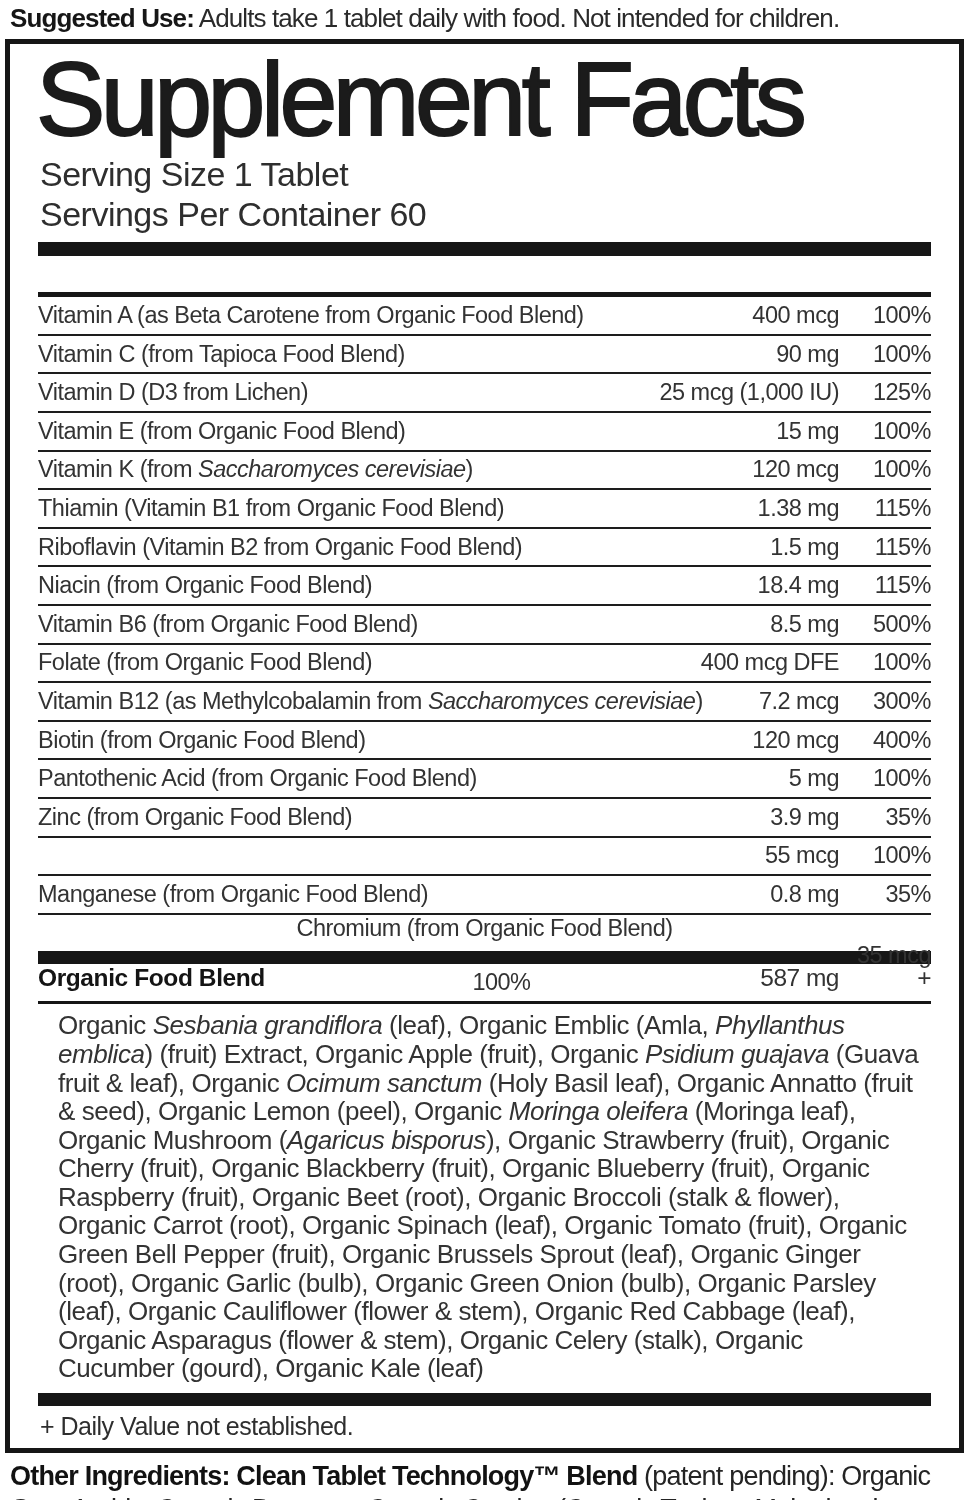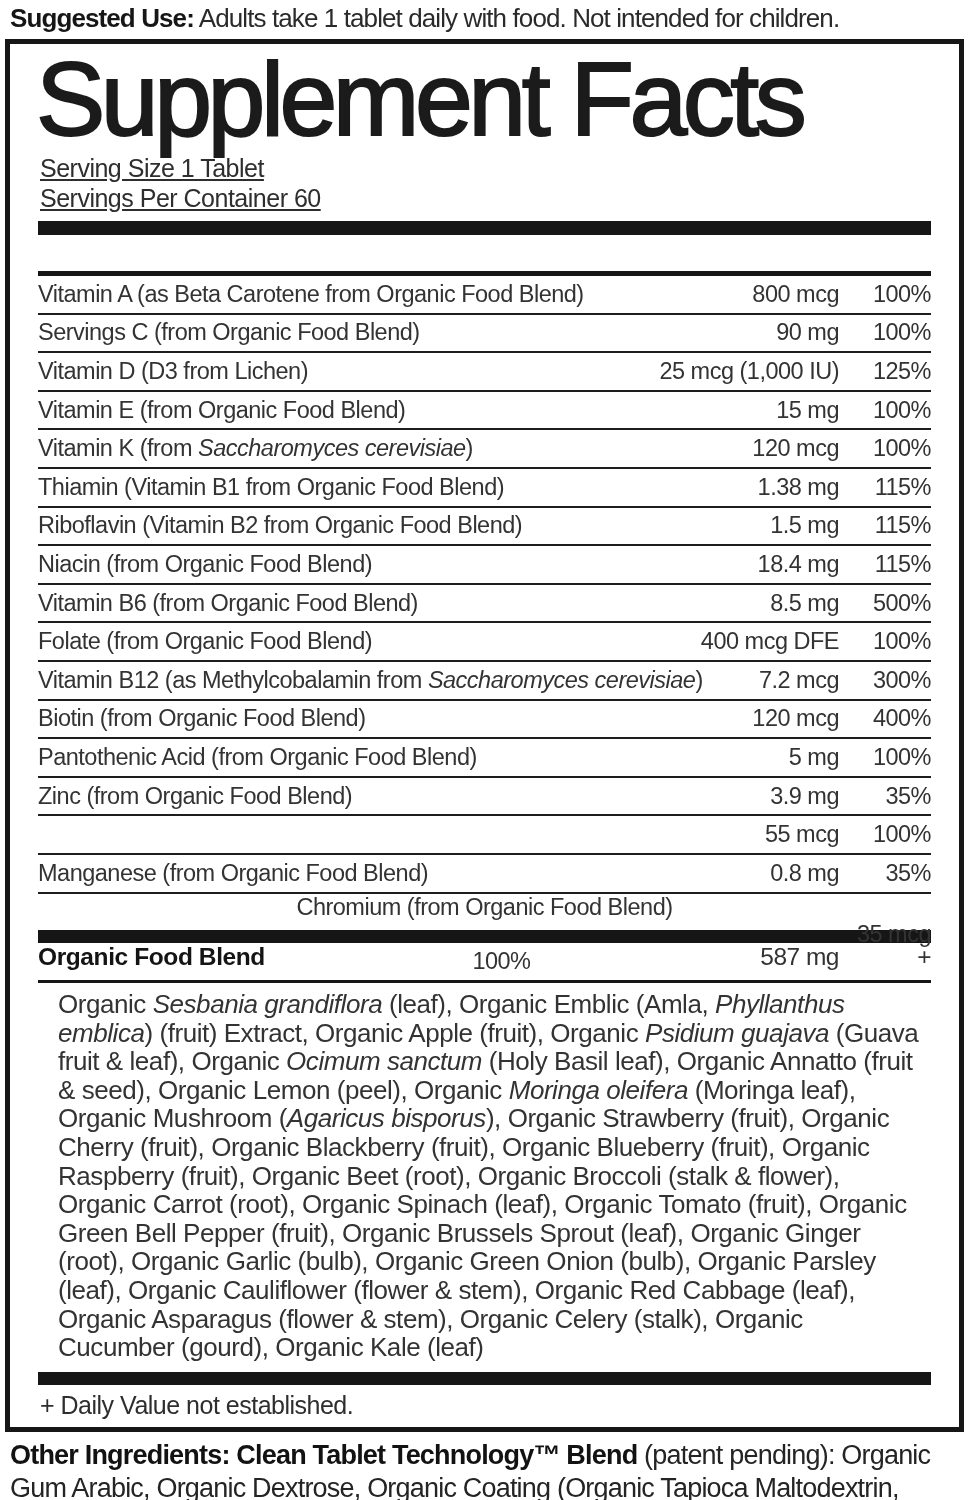--- a/index.html
+++ b/index.html
@@ -37,26 +37,25 @@
     letter-spacing: -4.5px;
     line-height: 0.92;
     color: #1b1b1b;
     -webkit-text-stroke: 2px #1b1b1b;
     white-space: nowrap;
     margin: 8px 0 2px -2px;
     height: 100px;
     overflow: visible;
   }
   .serving-info {
-    font-size: 25px;
+    font-size: 34px;
     letter-spacing: -0.5px;
     line-height: 1.18;
     margin: 2px 0 8px 2px;
     color: #2e2e2e;
-    text-decoration: underline;
   }
   .bar {
     background: #161616;
   }
   .bar.thick { height: 14px; }
   .bar.mid   { height: 13px; }
   .bar.thin3 { height: 3px; }
   .header-gap { height: 36px; }
   .bar.medium { height: 5px; }
   .nutrient-table { }
@@ -141,26 +140,26 @@
       <div>Serving Size 1 Tablet</div>
       <div>Servings Per Container 60</div>
     </div>
     <div class="bar thick"></div>
     <div class="header-gap"></div>
     <div class="bar medium"></div>
 
     <div class="nutrient-table">
   <div class="nutrient-row">
     <span class="nname">Vitamin A (as Beta Carotene from Organic Food Blend)</span>
-    <span class="namt">800 mcg</span>
-    <span class="ndv">100%</span>
-  </div>
-
-  <div class="nutrient-row">
-    <span class="nname">Servings C (from Organic Food Blend)</span>
+    <span class="namt">400 mcg</span>
+    <span class="ndv">100%</span>
+  </div>
+
+  <div class="nutrient-row">
+    <span class="nname">Vitamin C (from Tapioca Food Blend)</span>
     <span class="namt">90 mg</span>
     <span class="ndv">100%</span>
   </div>
 
   <div class="nutrient-row">
     <span class="nname">Vitamin D (D3 from Lichen)</span>
     <span class="namt">25 mcg (1,000 IU)</span>
     <span class="ndv">125%</span>
   </div>
 

